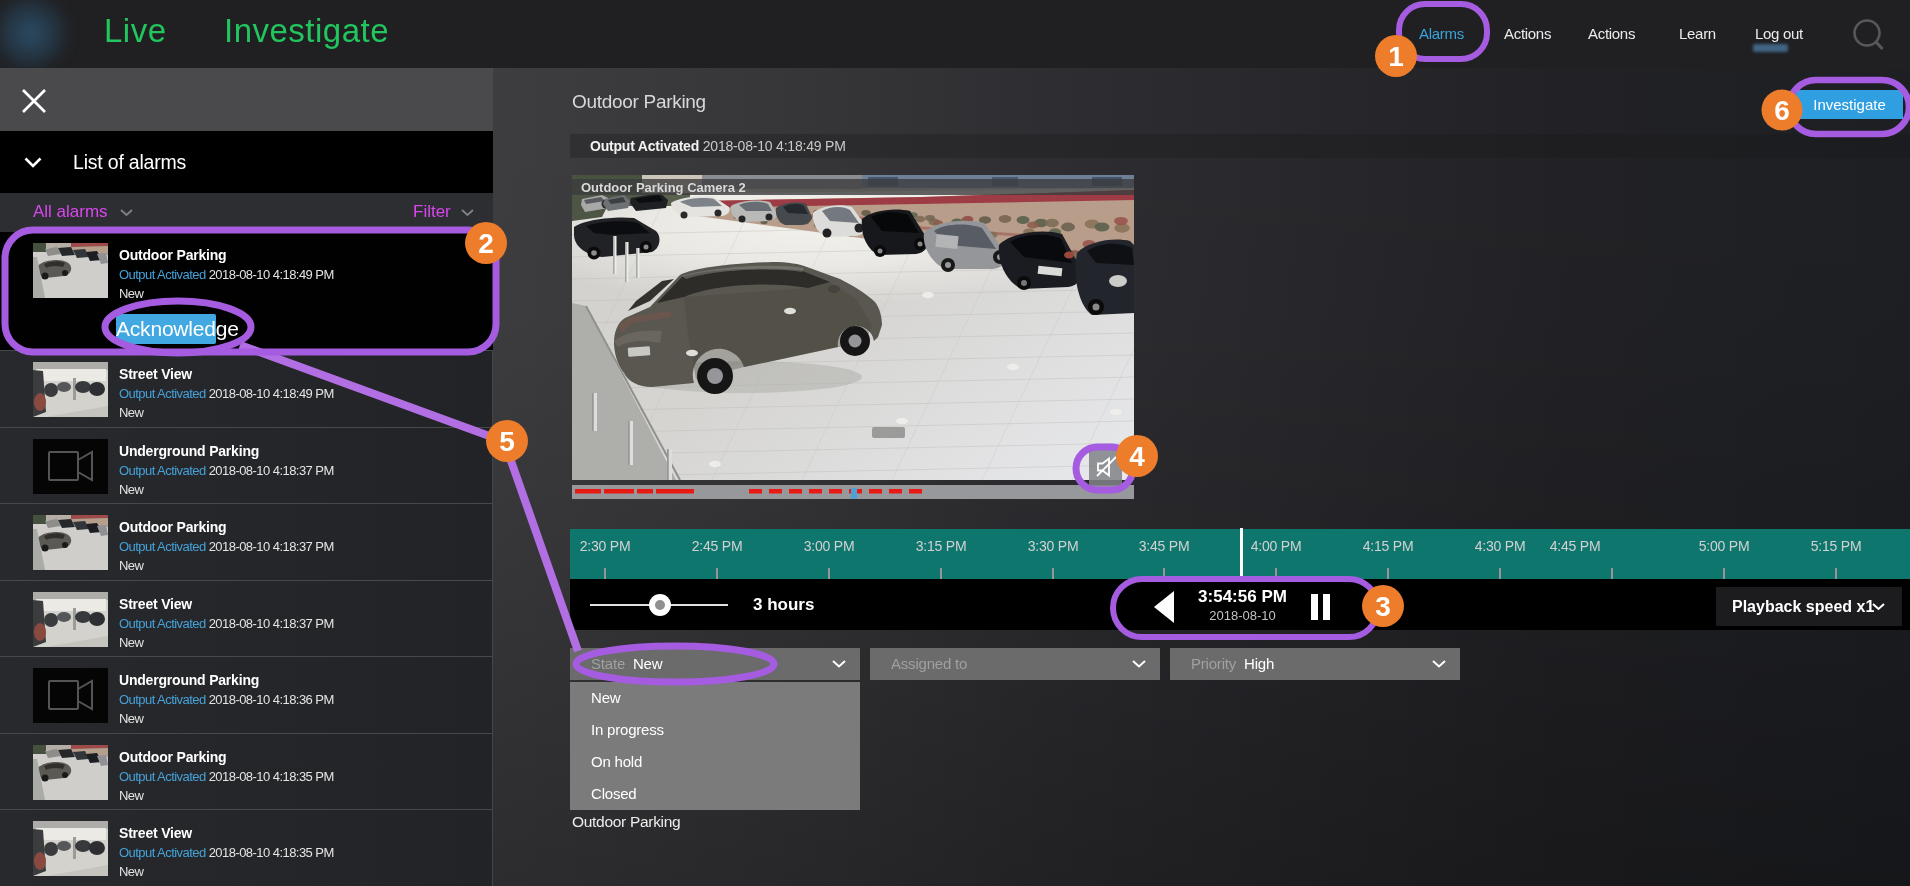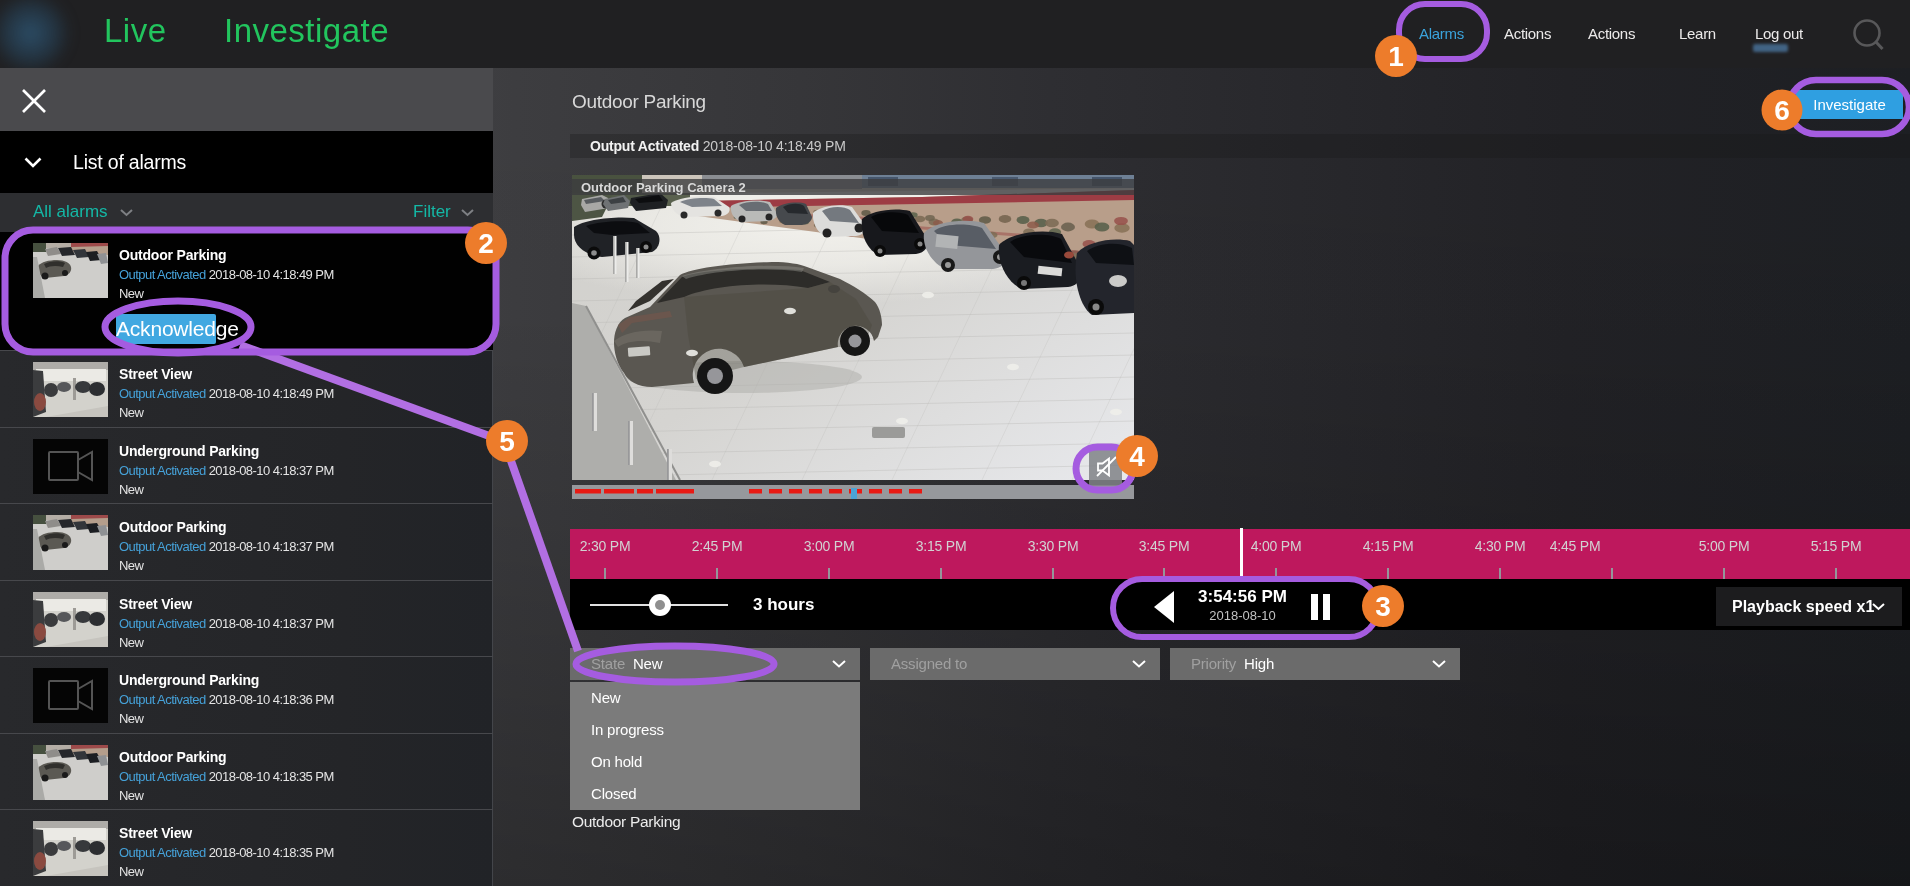--- a/index.html
+++ b/index.html
@@ -17,33 +17,33 @@
      background:
        linear-gradient(180deg, rgba(0,0,0,0.00) 0%, rgba(0,0,0,0.02) 30%, rgba(0,0,0,0.10) 55%, rgba(0,0,0,0.28) 100%),
        linear-gradient(90deg, #454548 0%, #414144 20%, #3d3d40 27%, #363639 42%, #2e2e32 55%, #28282c 68%, #222226 82%, #1d1f23 100%);
   }
   
   #sidebar { position:absolute; left:0; top:68px; width:493px; height:818px; background:linear-gradient(to right,#28292c 0%, #242528 70%, #212327 100%); border-right:1px solid #43454a; }
   #sbhead { position:absolute; left:0; top:0; width:493px; height:63px; background:#4a4a4d; }
   #sbblack { position:absolute; left:0; top:63px; width:493px; height:62px; background:#000; }
   #sbblack .t { position:absolute; left:73px; top:0; line-height:62px; font-size:19.5px; letter-spacing:-0.2px; color:#fff; }
   #sbfilter { position:absolute; left:0; top:125px; width:493px; height:39px; background:#2d2e31; }
-  .ddgray { font-size:17px; color:#14b8a6; }
+  .ddgray { font-size:17px; color:#d946ef; }
   .alarm-item { position:absolute; left:0; width:493px; border-top:1px solid #47484c; }
   .thumb { position:absolute; left:33px; top:11px; width:75px; height:55px; overflow:hidden; }
   .ai-title { position:absolute; left:119px; top:15px; font-size:14px; font-weight:bold; letter-spacing:-0.2px; color:#fff; }
   .ai-line2 { position:absolute; left:119px; top:35px; font-size:13px; letter-spacing:-0.55px; color:#e4e4e4; }
   .ai-line2 .oa { color:#45a1d8; }
   .ai-new { position:absolute; left:119px; top:54px; font-size:13px; letter-spacing:-0.55px; color:#e4e4e4; }
   
   .h1 { position:absolute; left:572px; top:91px; font-size:19px; letter-spacing:-0.3px; color:#d8d8d8; }
   #oabar { position:absolute; left:570px; top:134px; width:1340px; height:24px; background:rgba(22,22,24,.30); font-size:14px; letter-spacing:-0.2px; color:#c9c9c9; line-height:24px; }
   #oabar b { color:#f2f2f2; font-weight:bold; }
   #motionbar { position:absolute; left:572px; top:485px; width:562px; height:11px; background:#96989c; }
-  #timeband { position:absolute; left:570px; top:529px; width:1340px; height:50px; background:#be185d; }
+  #timeband { position:absolute; left:570px; top:529px; width:1340px; height:50px; background:#0f766e; }
   .tlab { position:absolute; top:9px; width:80px; margin-left:-40px; text-align:center; font-size:14px; letter-spacing:-0.2px; color:#d2d2d2; }
   .tick { position:absolute; top:39px; width:2px; height:11px; background:#95959a; margin-left:-1px; }
   #curline { position:absolute; left:1240px; top:528px; width:3px; height:52px; background:#fff; }
   #playbar { position:absolute; left:570px; top:579px; width:1340px; height:51px; background:#000; }
   #speedbox { position:absolute; left:1146px; top:8px; width:186px; height:39px; background:#1c1c1e; color:#fff; font-size:16px; font-weight:bold; line-height:39px; }
   .drop { position:absolute; top:648px; width:290px; height:32px; background:#6b6b6b; font-size:15px; letter-spacing:-0.2px; line-height:32px; color:#fff; }
   .drop .lab { color:#a0a0a0; }
   .chev { position:absolute; width:14px; height:8px; }
   #menu { position:absolute; left:570px; top:682px; width:290px; height:128px; background:#7b7b7b; }
   .mi { position:absolute; left:21px; font-size:15px; letter-spacing:-0.2px; color:#fff; }

